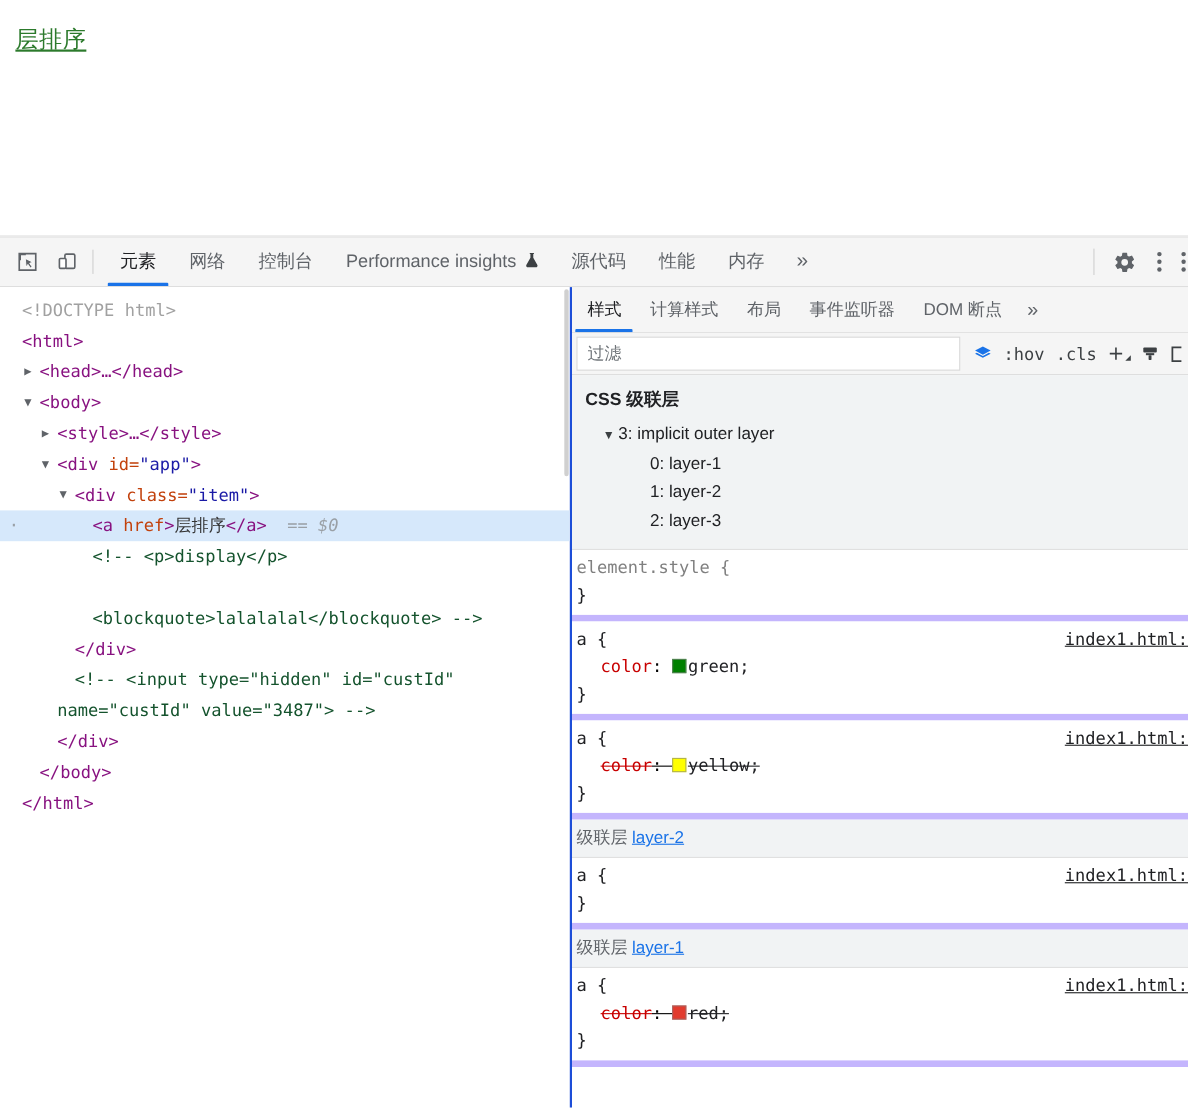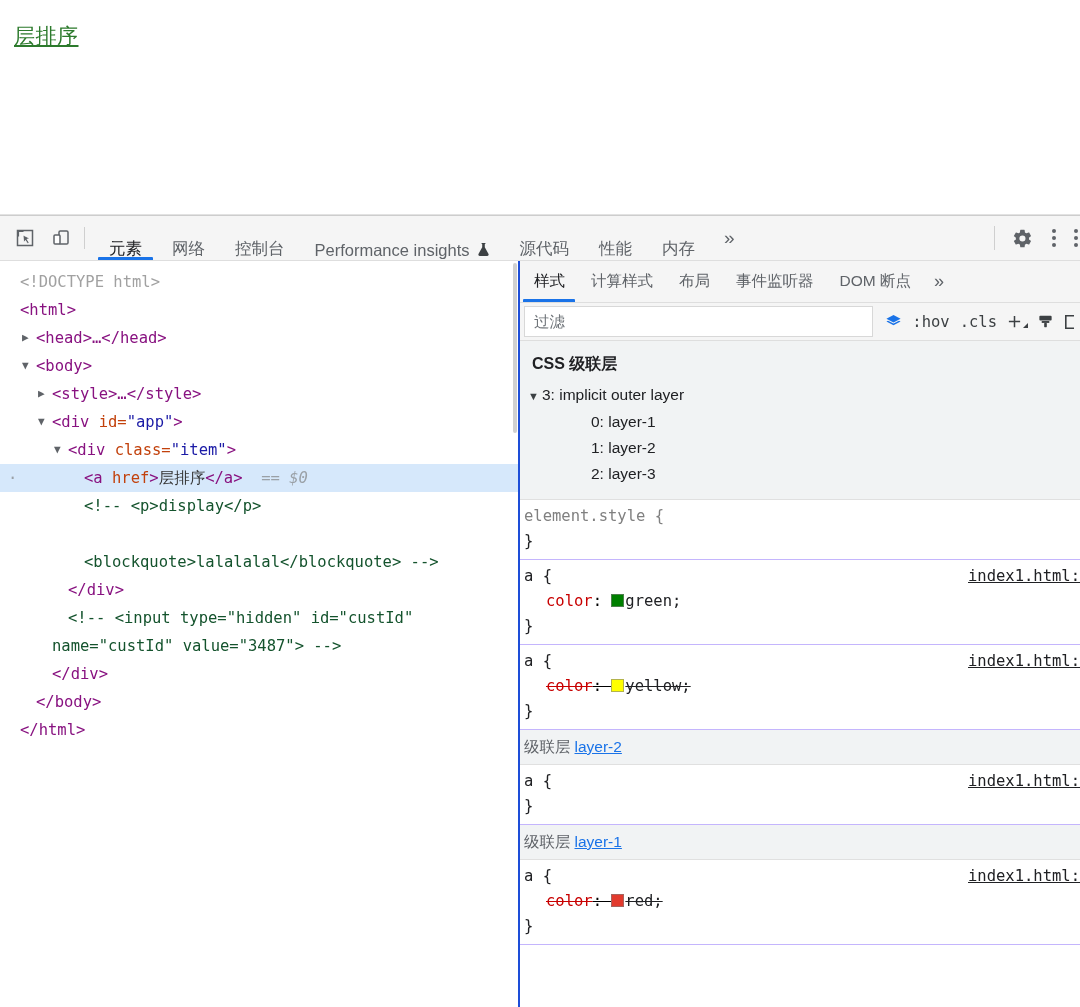--- a/index.html
+++ b/index.html
@@ -84,21 +84,21 @@
   }
   .tabs {
     display: flex;
     align-items: stretch;
     flex: 1;
     min-width: 0;
     overflow: hidden;
   }
   .tab {
     display: flex;
-    align-items: flex-end;
+    align-items: center;
     padding: 0 15px;
     font-size: 16.5px;
     color: #5f6368;
     cursor: pointer;
     white-space: nowrap;
     position: relative;
   }
   .tab.selected { color: #202124; }
   .tab.selected::after {
     content: "";
@@ -307,28 +307,28 @@
     font-weight: bold;
     font-size: 16px;
     color: #202124;
     padding: 0 0 6px 12px;
   }
   .cascade-row {
     font-family: "Liberation Sans", sans-serif;
     font-size: 15.5px;
     color: #202124;
     line-height: 26px;
-    padding-left: 8px;
+    padding-left: 28px;
     cursor: pointer;
   }
   .cascade-row .tri2 { display: inline-block; width: 14px; font-size: 11px; color: #3c4043; }
   .cascade-row.child { padding-left: 71px; }
 
   .rule-block {
-    border-bottom: 1px solid #c4b5fd;
+    border-bottom: 6px solid #c4b5fd;
     padding: 4px 0 5px 4px;
     position: relative;
     background: #fff;
   }
   .rule-head { display: flex; }
   .sel { color: #202124; }
   .sel.inline-sel { color: #808080; }
   .origin {
     position: absolute;
     right: 0; top: 4px;

